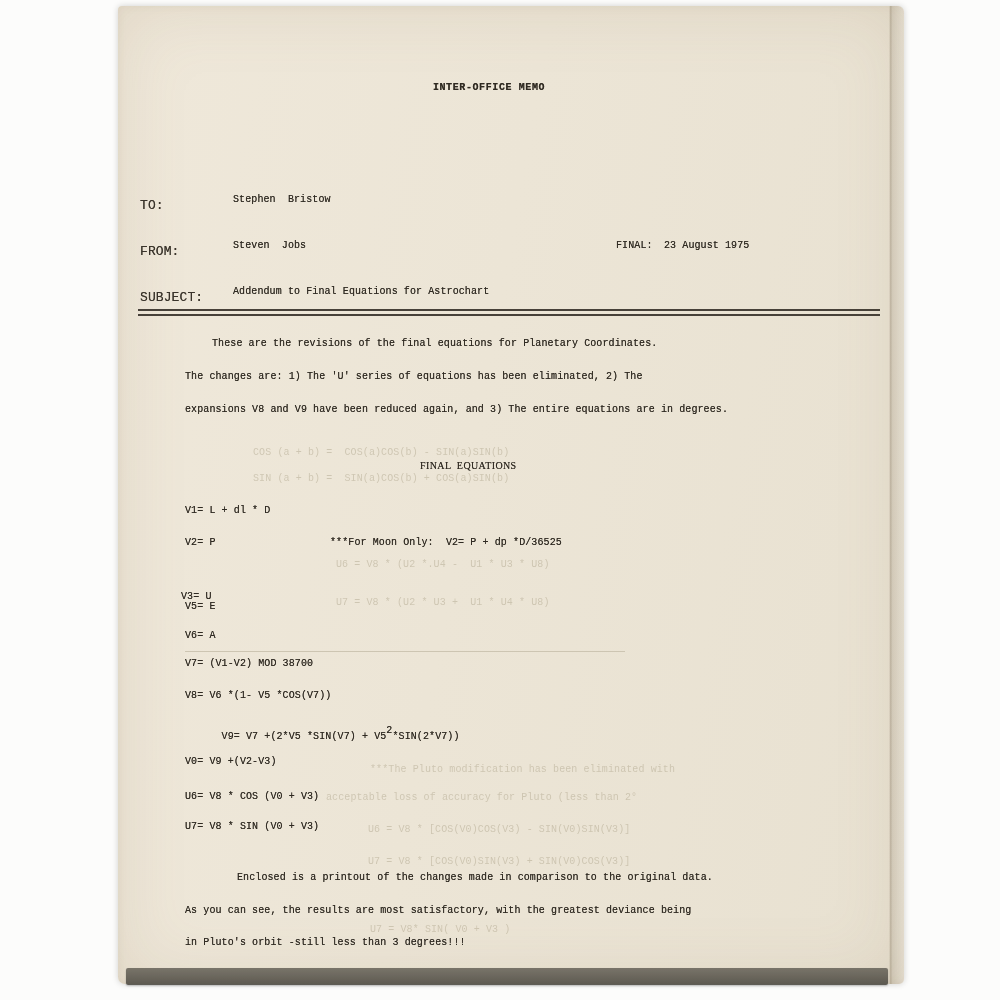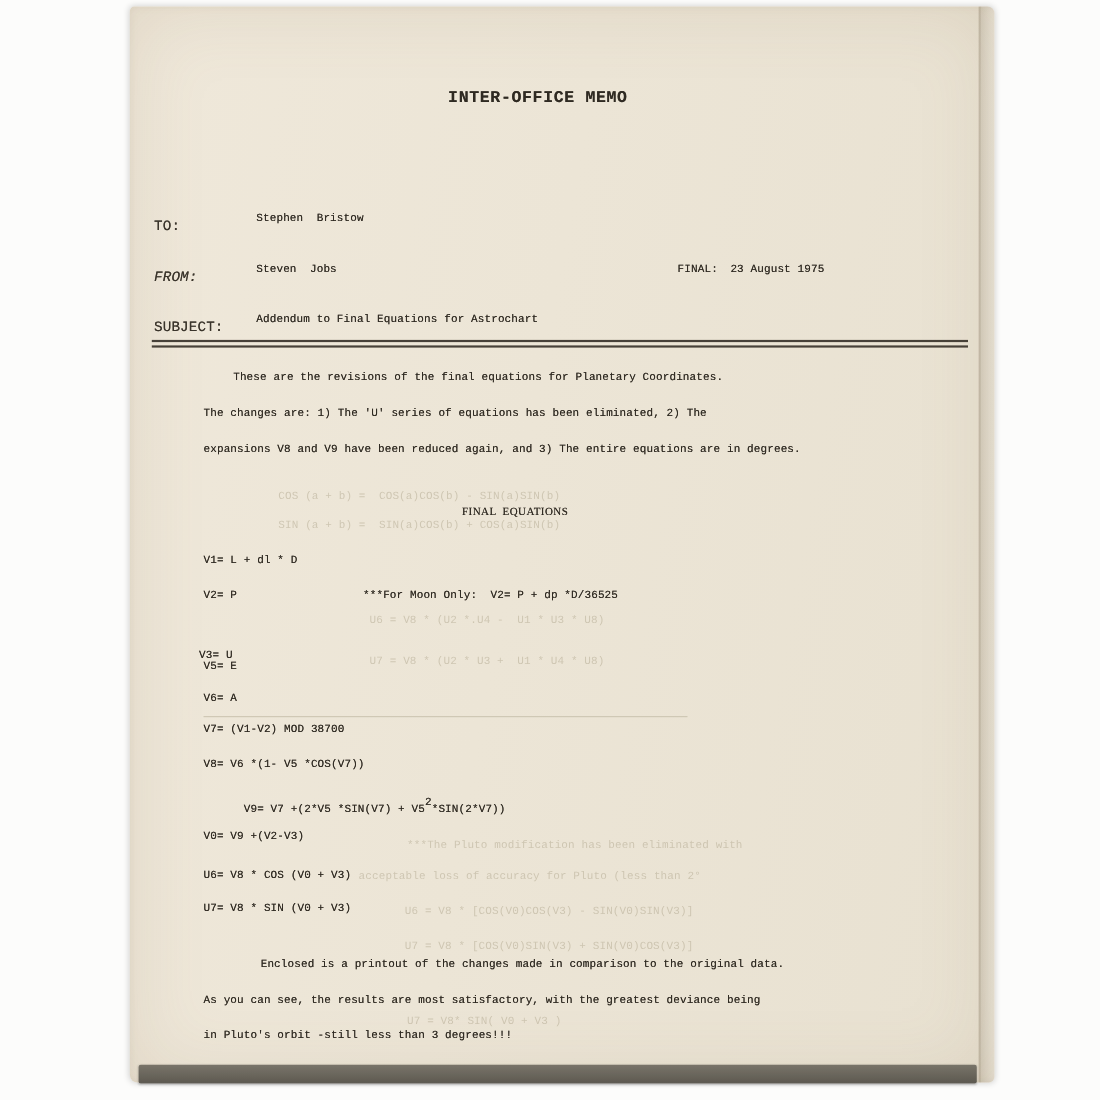--- a/index.html
+++ b/index.html
@@ -83,26 +83,26 @@
     box-shadow: 0 1px 2px rgba(0,0,0,.25);
   }
 </style>
 </head>
 <body>
 
 <div class="stage">
   <div class="paper">
 
 
-    <div class="mono bold" style="left:0; right:0; top:76px; text-align:center; transform:translateX(-22px); font-size:15px;">INTER-OFFICE MEMO</div>
+    <div class="mono bold" style="left:0; right:0; top:76px; text-align:center; transform:translateX(-22px); font-size:10px;">INTER-OFFICE MEMO</div>
 
     <div class="mono label" style="left:22px; top:193px;">TO:</div>
     <div class="mono" style="left:115px; top:188px;">Stephen  Bristow</div>
 
-    <div class="mono label" style="left:22px; top:239px;font-style:italic;">FROM:</div>
+    <div class="mono label" style="left:22px; top:239px;">FROM:</div>
     <div class="mono" style="left:115px; top:234px;">Steven  Jobs</div>
     <div class="mono" style="left:498px; top:234px;">FINAL:</div>
     <div class="mono" style="left:546px; top:234px;">23 August 1975</div>
 
     <div class="mono label" style="left:22px; top:285px;">SUBJECT:</div>
     <div class="mono" style="left:115px; top:280px;">Addendum to Final Equations for Astrochart</div>
 
     <div class="rule"></div>
 
     <div class="mono" style="left:94px; top:332px;">These are the revisions of the final equations for Planetary Coordinates.</div>

